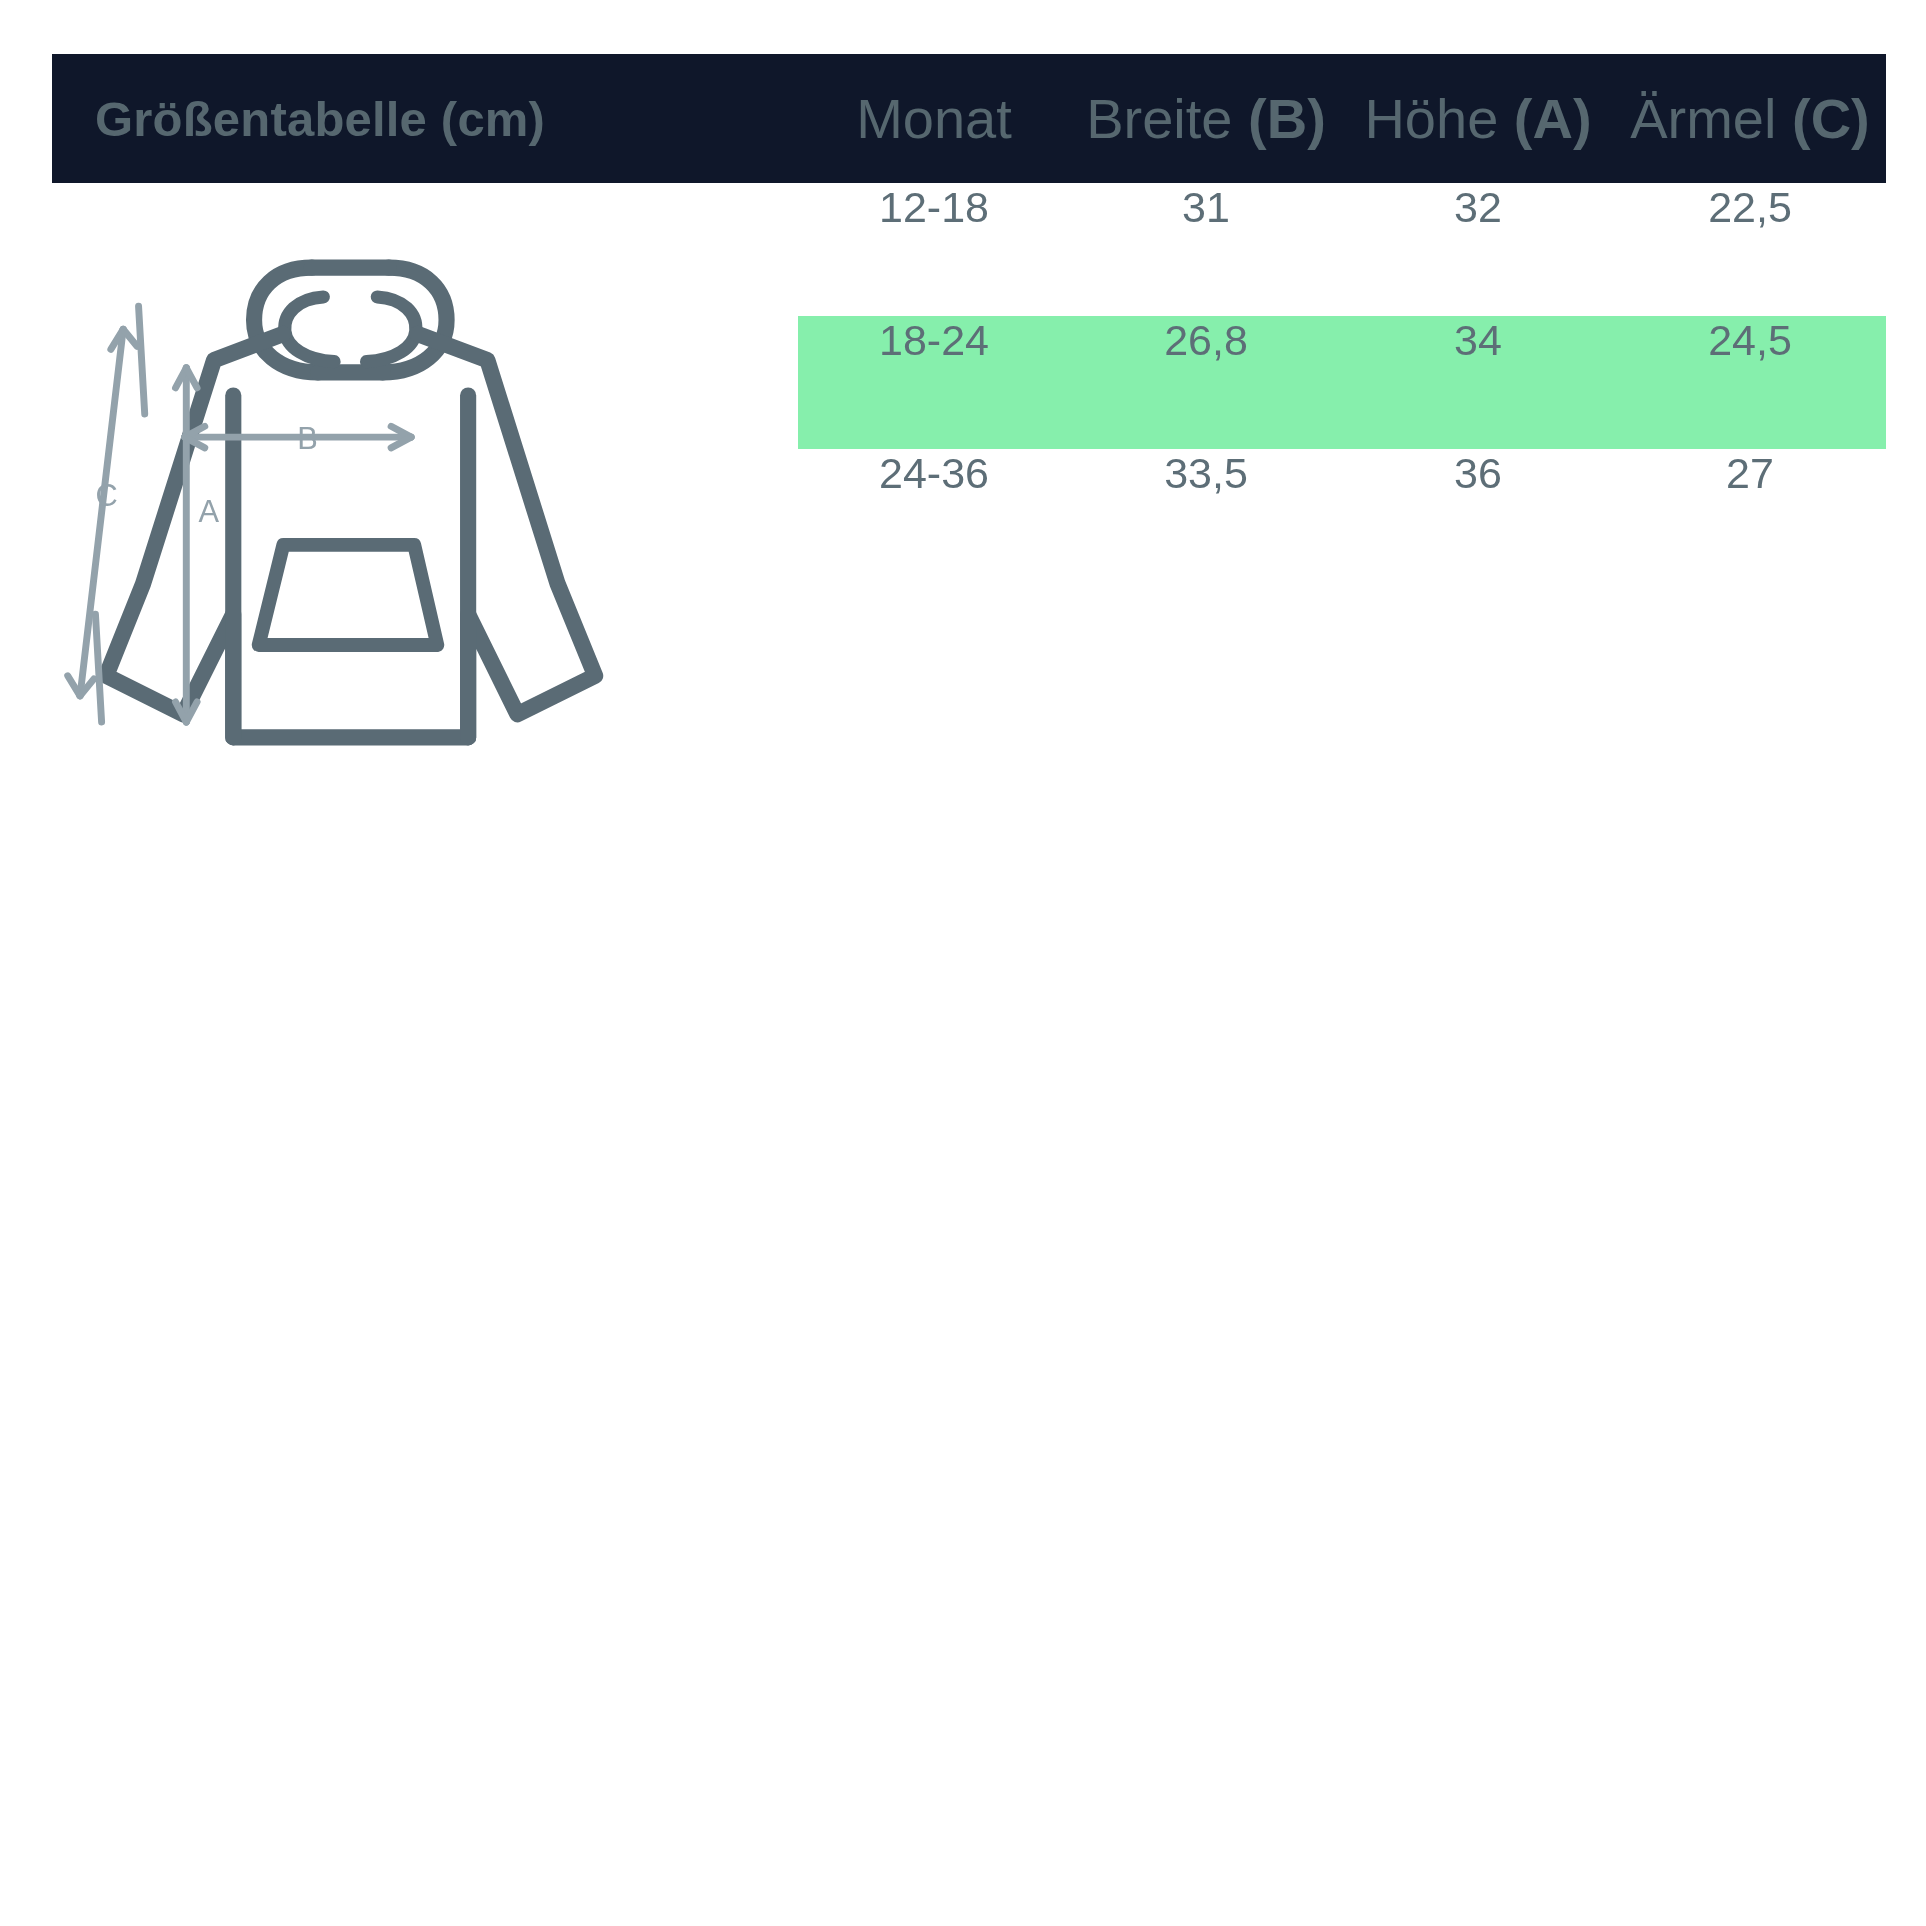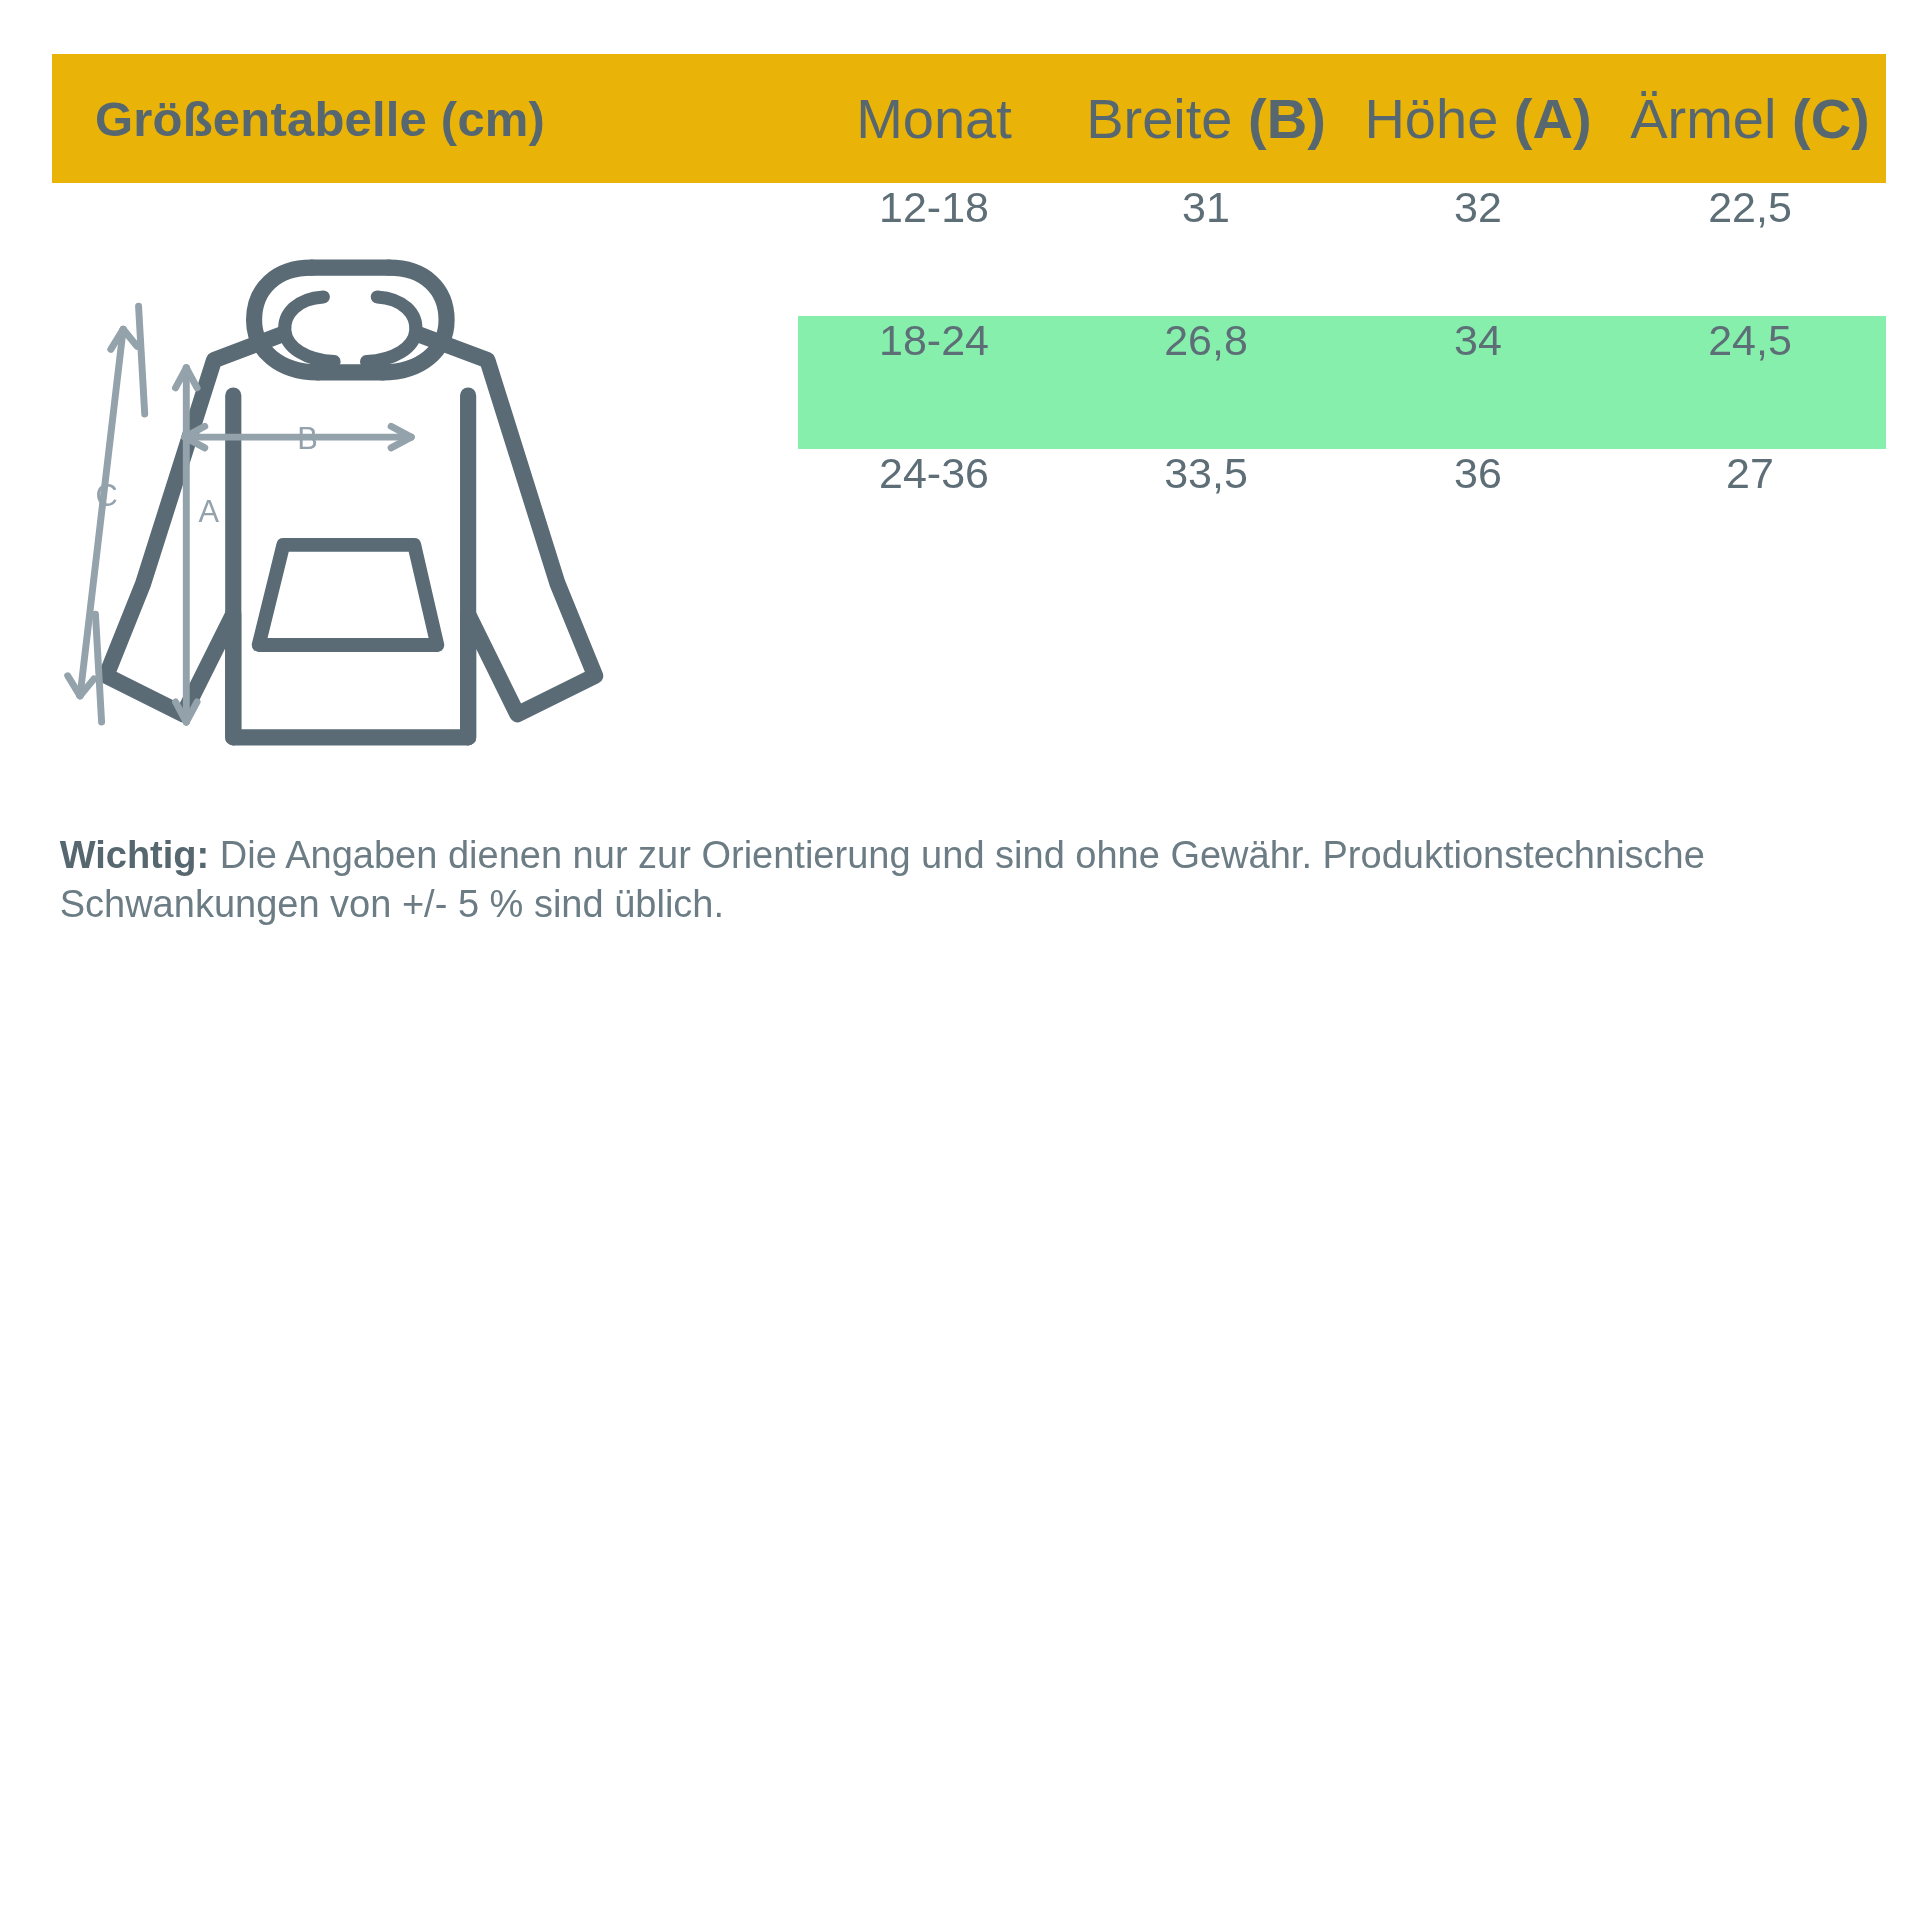--- a/index.html
+++ b/index.html
@@ -23,21 +23,21 @@
   .sizechart {
     position: absolute;
     left: 52px;
     top: 54px;
     width: 1834px;
   }
   
   .header-band {
     display: flex;
     align-items: center;
-    background: #eab308;
+    background: #0f172a;
     height: 129px;
     box-sizing: border-box;
   }
   .header-title {
     flex: 0 0 746px;
     padding-left: 43px;
     box-sizing: border-box;
     font-size: 49px;
     font-weight: bold;
     color: #56676f;
@@ -191,19 +191,16 @@
         <div class="trow">
           <div class="tcell">24-36</div>
           <div class="tcell">33,5</div>
           <div class="tcell">36</div>
           <div class="tcell">27</div>
         </div>
       </div>
 
     </div>
 
-    <div class="note">
-      <b>Wichtig:</b><span> Die Angaben dienen nur zur Orientierung und sind ohne Gewähr. Produktionstechnische Schwankungen von +/- 5 % sind üblich.</span>
-    </div>
 
   </div>
 </div>
 
 
 </body></html>

